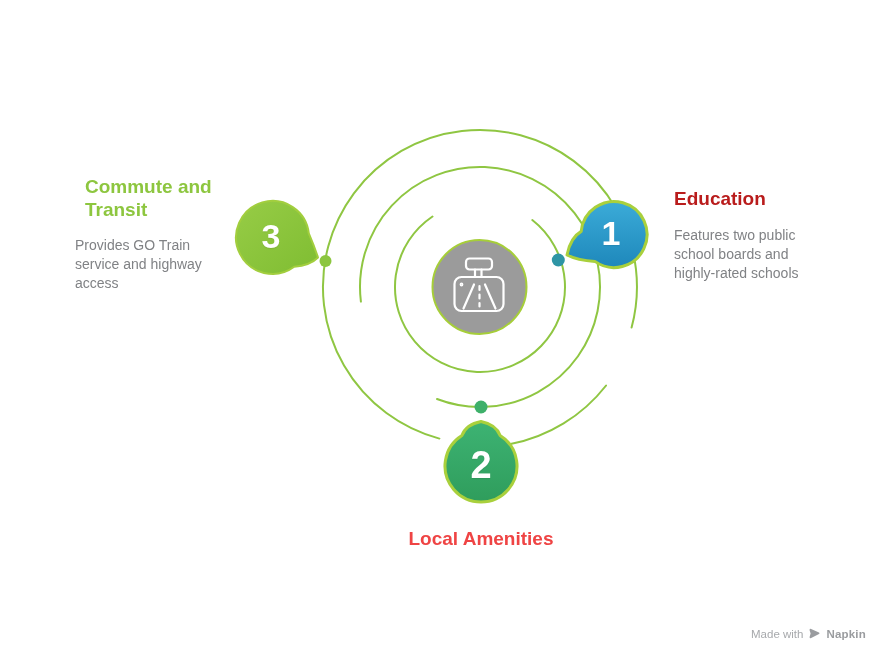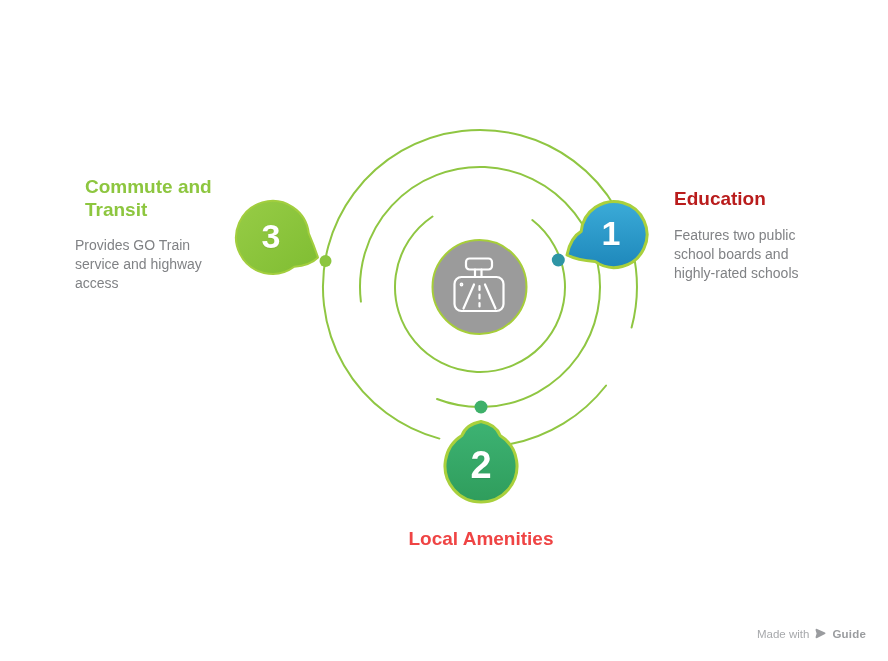--- a/index.html
+++ b/index.html
@@ -108,16 +108,16 @@
 
   <div class="item-block block-bottom">
     <div class="item-heading" style="color: #ef4444;">Local Amenities</div>
   </div>
 
   <a class="watermark">
     <span>Made with</span>
     <svg class="napkin-logo" width="13" height="13" viewBox="0 0 13 13">
       <path d="M1.6 3.2 Q1.4 1.4 3.1 1.9 L11 5.6 Q12.2 6.3 11 7.1 L3.2 11.1 Q1.5 11.7 1.6 9.9 L2.6 6.5 Z" fill="#9A9C9F"></path>
     </svg>
-    <span class="brand">Guide</span>
+    <span class="brand">Napkin</span>
   </a>
 
 </div>
 
 </body></html>

